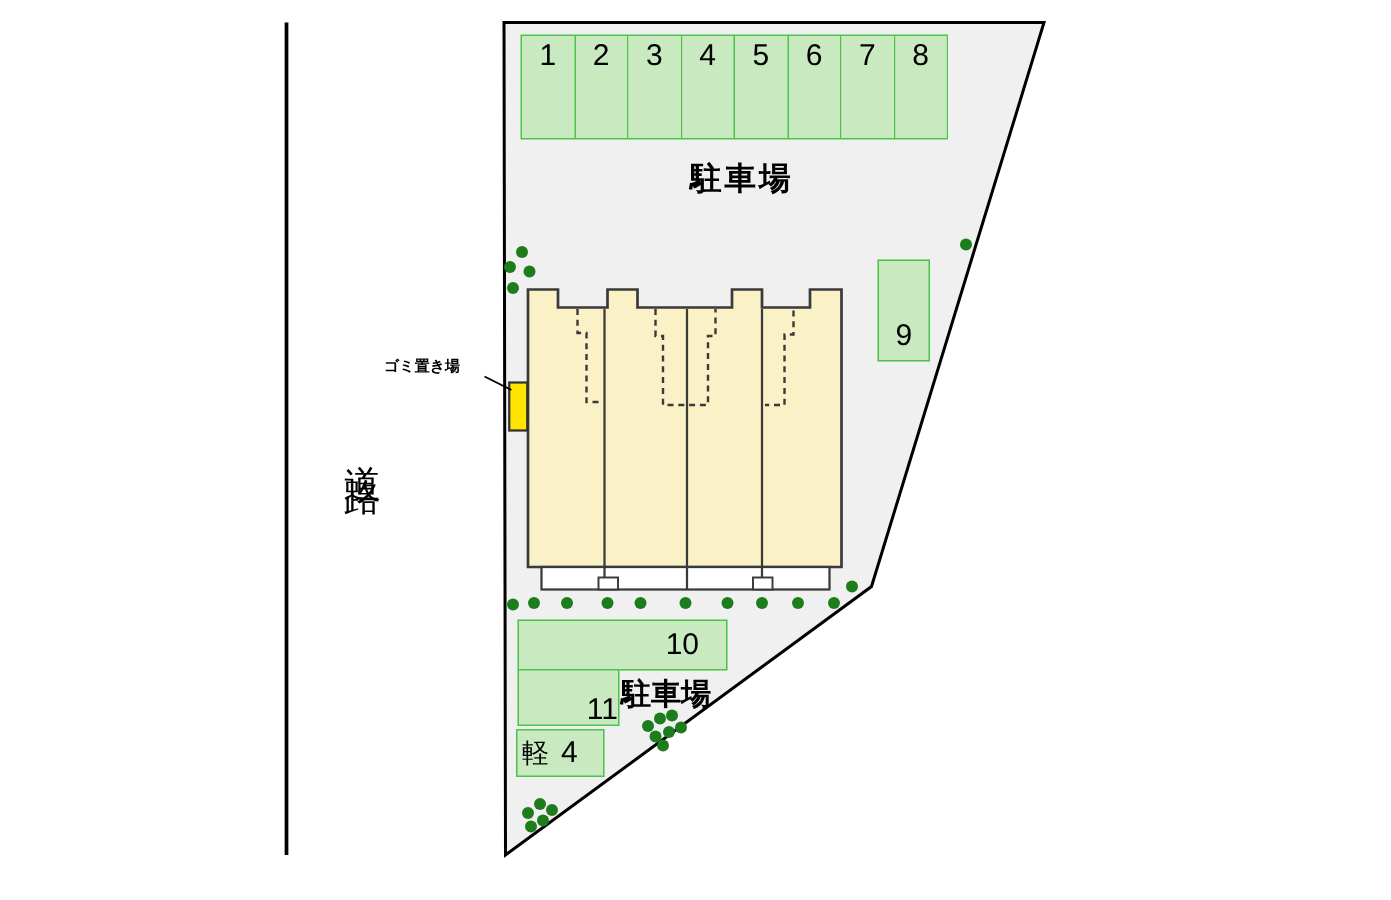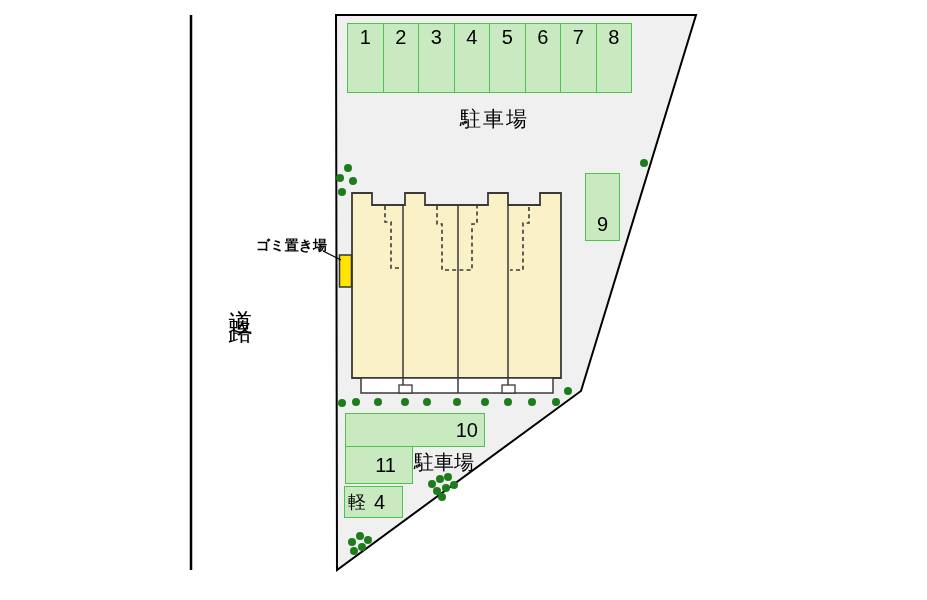--- a/index.html
+++ b/index.html
@@ -40,29 +40,29 @@
   }
   .parkcell:last-child{border-right:none;}
   .parkcell .num{display:inline-block;margin-top:3px;font-size:20px;line-height:1;}
   
   .space{
     background:var(--parking-fill);
     border:1.5px solid var(--parking-border);
     box-sizing:border-box;font-size:20px;line-height:1;
   }
   .space9{left:585px;top:173px;width:35px;height:68px;display:flex;align-items:flex-end;justify-content:center;padding-bottom:6px;}
-  .space10{left:345px;top:413px;width:140px;height:34px;display:flex;align-items:center;justify-content:flex-end;padding-right:6px;}
-  .space11{left:345px;top:446px;width:68px;height:38px;display:flex;align-items:center;justify-content:flex-end;padding-right:16px;}
+  .space10{left:345px;top:413px;width:140px;height:34px;display:flex;align-items:center;justify-content:flex-end;padding-right:18px;}
+  .space11{left:345px;top:446px;width:68px;height:38px;display:flex;align-items:flex-end;justify-content:flex-end;padding-right:0;}
   .space12{left:344px;top:486px;width:59px;height:32px;display:flex;align-items:center;padding-left:3px;gap:8px;}
   .space12 .prefix{font-size:18px;}
   
-  .lot-label{font-size:21px;font-weight:400;letter-spacing:2px;white-space:nowrap;}
+  .lot-label{font-size:21px;font-weight:700;letter-spacing:2px;white-space:nowrap;}
   .lot-label.upper{left:460px;top:105px;}
   .lot-label.lower{left:414px;top:449px;letter-spacing:0;font-size:20px;}
-  .garbage-label{left:256px;top:237px;font-size:14px;font-weight:bold;white-space:nowrap;}
+  .garbage-label{left:256px;top:237px;font-size:10px;font-weight:bold;white-space:nowrap;}
   .road-label{
     left:224px;top:290px;
     writing-mode:vertical-rl;text-orientation:upright;
     font-family:"Liberation Serif","DejaVu Serif",serif;
     font-size:25px;letter-spacing:9px;white-space:nowrap;
   }
 </style>
 </head>
 <body>
 

